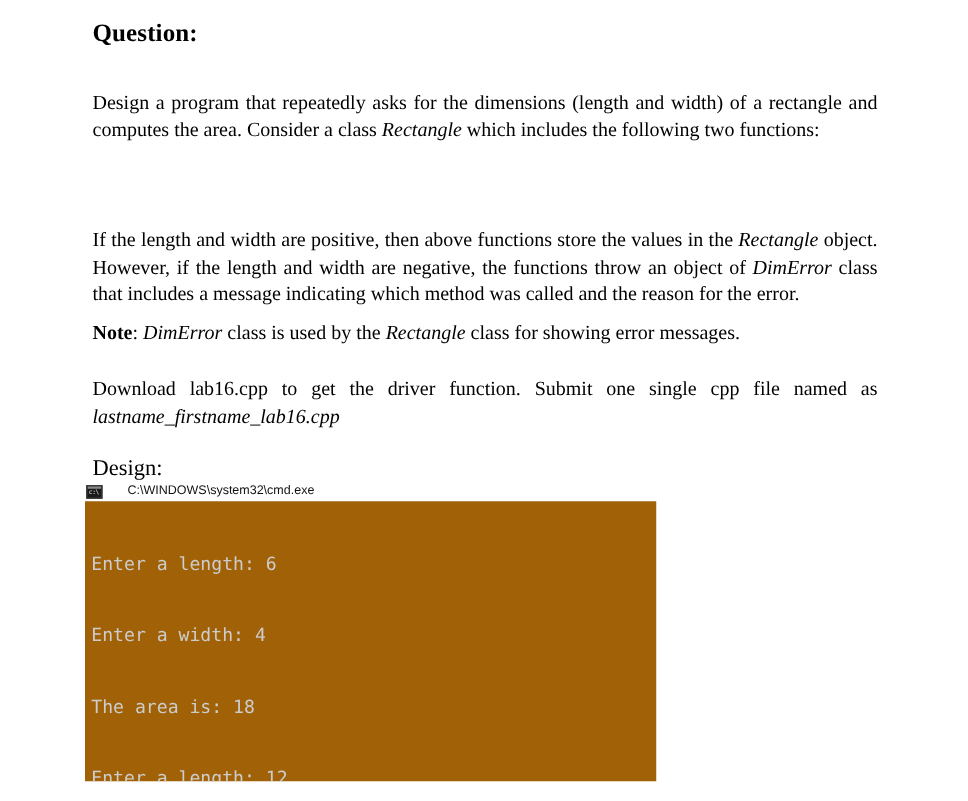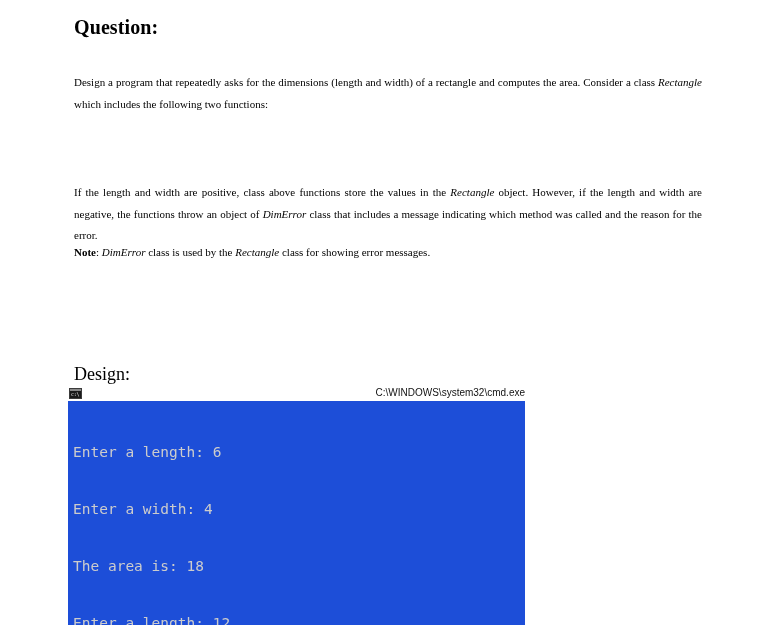--- a/index.html
+++ b/index.html
@@ -26,31 +26,31 @@
     left: 74px;
     top: 16px;
     font-size: 20px;
     font-weight: bold;
     letter-spacing: 0.1px;
   }
   .para {
     position: absolute;
     left: 74px;
     width: 628px;
-    font-size: 11px;
+    font-size: 16px;
     line-height: 21.5px;
     text-align: justify;
     text-justify: inter-word;
   }
   .para.no-justify {
     text-align: left;
   }
   .p1 { top: 72px; }
   .p2 { top: 182px; }
-  .p3 { top: 242px; }
+  .p3 { top: 256px; }
   .p4 { top: 301px; }
   .code-block {
     position: absolute;
     left: 120px;
     top: 113px;
     font-family: "Liberation Mono", "DejaVu Sans Mono", monospace;
     font-size: 14.6px;
     line-height: 21px;
     letter-spacing: 0.2px;
     white-space: pre;
@@ -64,23 +64,22 @@
   }
   .console-wrap {
     position: absolute;
     left: 68px;
     top: 385px;
   }
   .console-titlebar {
     display: flex;
     align-items: center;
     height: 16px;
-    gap: 8px;
+    gap: 20px;
     padding-left: 1px;
-    justify-content: space-between;
   }
   .cmd-icon {
     position: relative;
     width: 13px;
     height: 11px;
     background: #1a1a1a;
     border: 1px solid #3b3b3b;
     box-sizing: border-box;
     flex: 0 0 auto;
     overflow: hidden;
@@ -108,21 +107,21 @@
   .console-title-text {
     font-family: "Liberation Sans", "DejaVu Sans", sans-serif;
     font-size: 10px;
     line-height: 12px;
     color: #111111;
     white-space: nowrap;
   }
   .console-screen {
     width: 457px;
     height: 224px;
-    background: #1d4ed8;
+    background: #a16207;
     padding: 4px 0 0 5px;
     box-sizing: border-box;
     font-family: "DejaVu Sans Mono", "Liberation Mono", monospace;
     font-size: 14.5px;
     line-height: 19px;
     color: #cccccc;
     white-space: pre;
     overflow: hidden;
   }
   .console-line {
@@ -134,24 +133,25 @@
 </head>
 <body>
 
 <div class="page">
 
   <div class="heading-question">Question:</div>
 
   <div class="para p1"><span>Design a program that repeatedly asks for the dimensions (length and width) of a rectangle and computes the area. Consider a class </span><i>Rectangle</i><span> which includes the following two functions:</span></div>
 
 
-  <div class="para p2"><span>If the length and width are positive, class above functions store the values in the </span><i>Rectangle</i><span> object. However, if the length and width are negative, the functions throw an object of </span><i>DimError</i><span> class that includes a message indicating which method was called and the reason for the error.</span></div>
+  <div class="para p2"><span>If the length and width are positive, then above functions store the values in the </span><i>Rectangle</i><span> object. However, if the length and width are negative, the functions throw an object of </span><i>DimError</i><span> class that includes a message indicating which method was called and the reason for the error.</span></div>
 
   <div class="para p3 no-justify"><b>Note</b><span>: </span><i>DimError</i><span> class is used by the </span><i>Rectangle</i><span> class for showing error messages.</span></div>
 
+  <div class="para p4"><span>Download lab16.cpp to get the driver function. Submit one single cpp file named as </span><i>lastname_firstname_lab16.cpp</i></div>
 
   <div class="heading-output">Design:</div>
 
   <div class="console-wrap">
     <div class="console-titlebar">
       <span class="cmd-icon"></span>
       <span class="console-title-text">C:\WINDOWS\system32\cmd.exe</span>
     </div>
     <div class="console-screen">
       <div class="console-line">Enter a length: 6</div>

